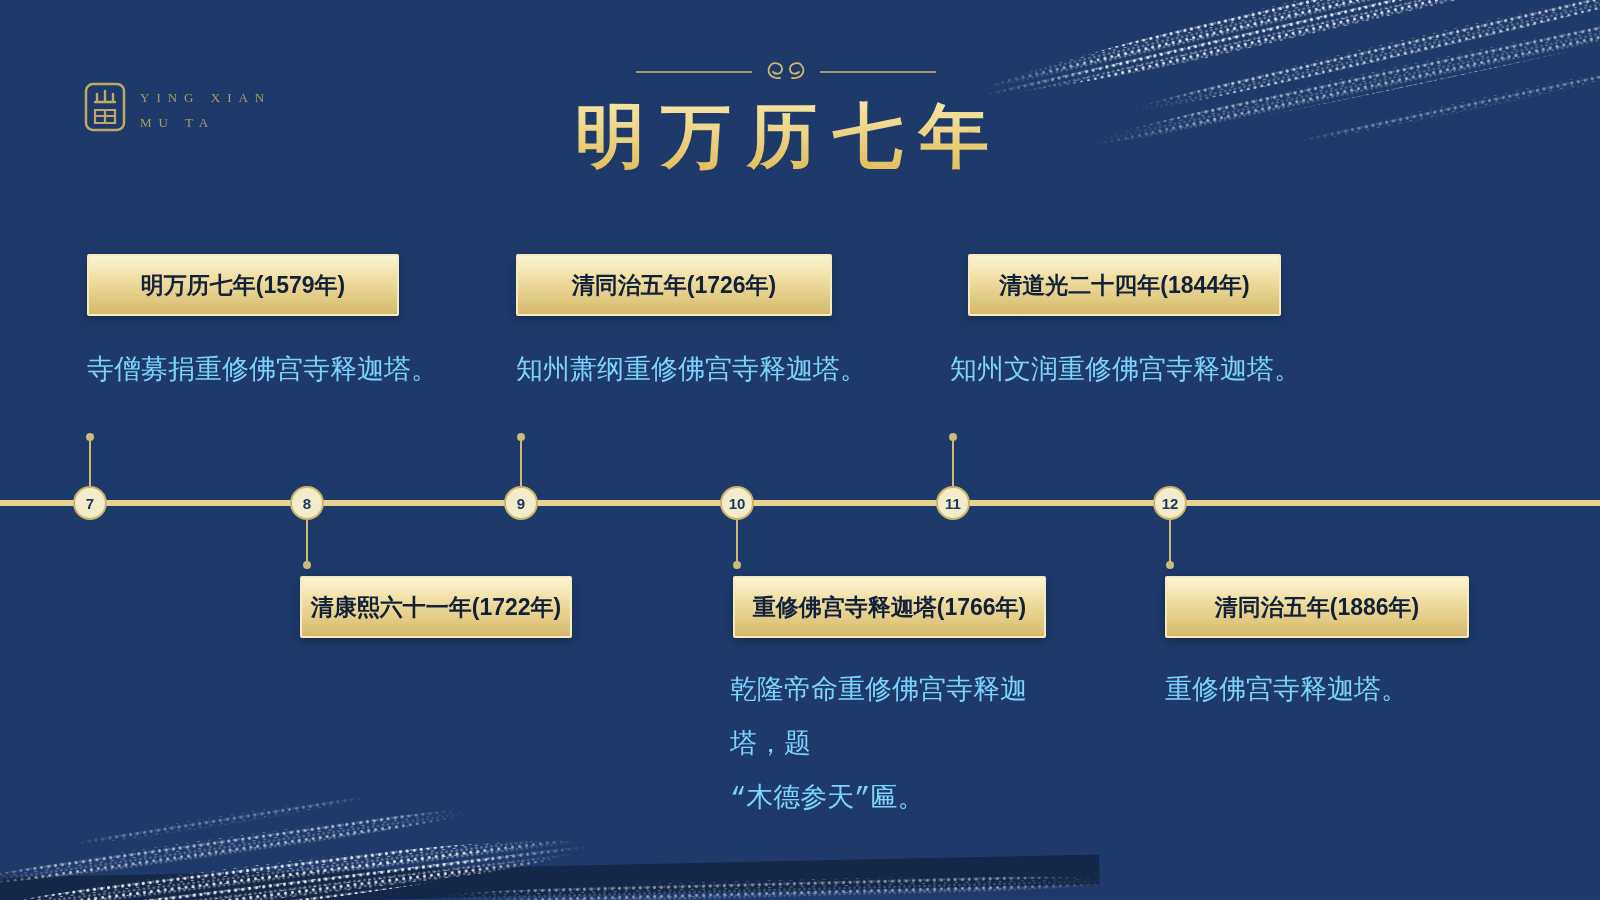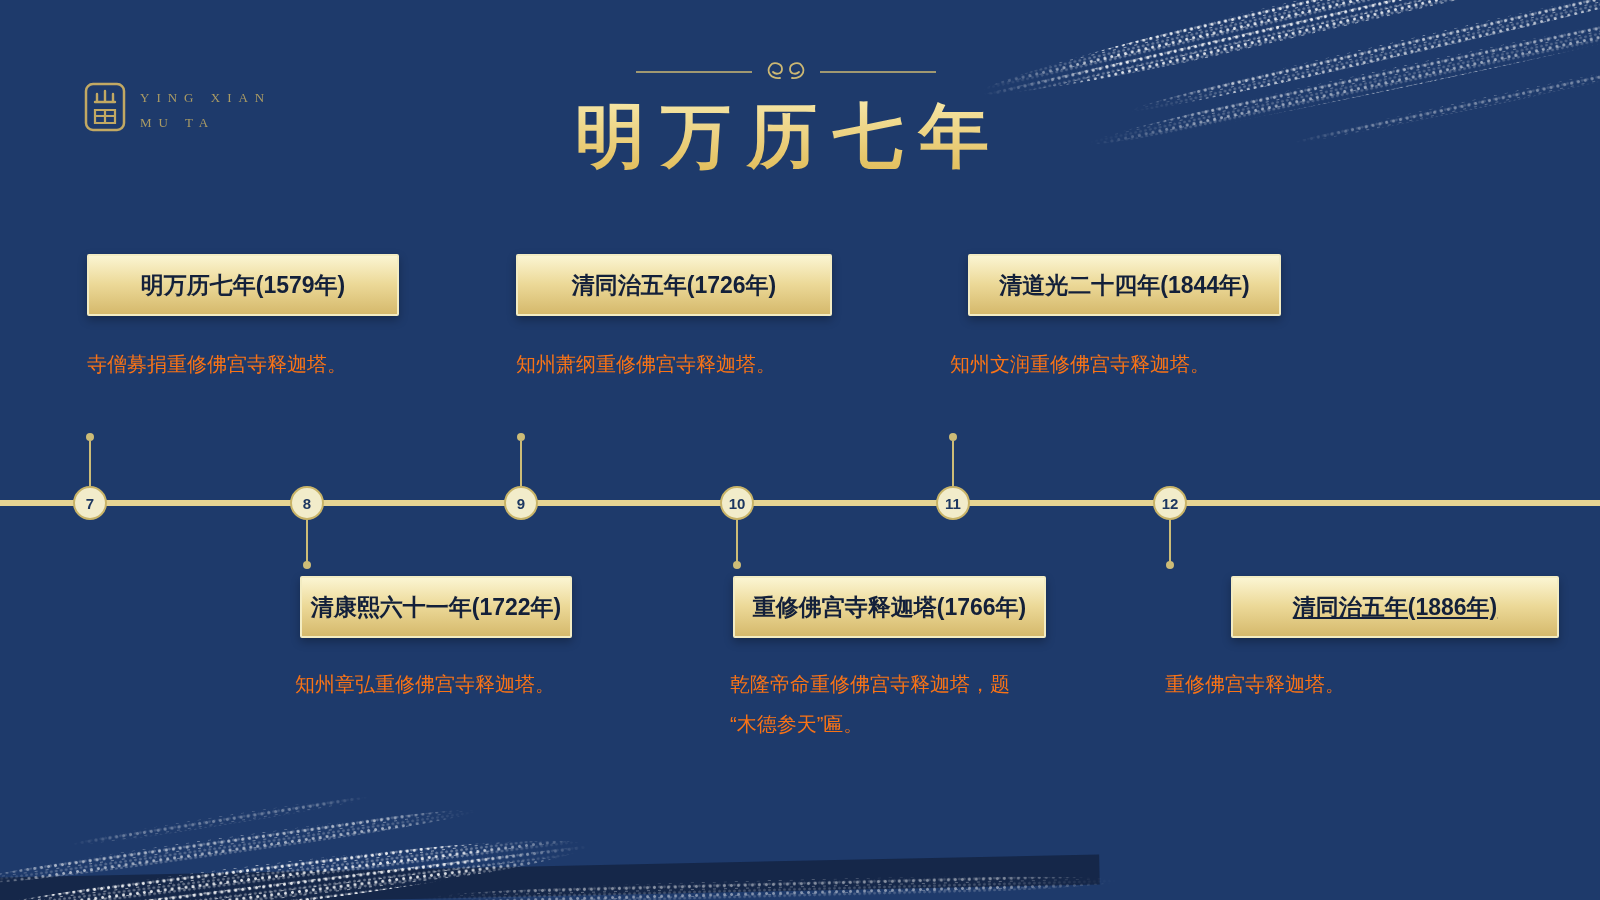--- a/index.html
+++ b/index.html
@@ -64,22 +64,23 @@
   .card{
     position:absolute;height:62px;box-sizing:border-box;
     border-radius:2px;
     background:linear-gradient(180deg,#fbf5d2 0%,#ecd998 48%,#d5b96c 100%);
     border:2px solid #f3ecc2;
     box-shadow:0 4px 10px rgba(0,0,0,.28);
     display:flex;align-items:center;justify-content:center;
     color:#13203a;font-weight:bold;font-size:23px;
   }
   .desc{
-    position:absolute;color:#f97316;font-size:20px;line-height:2.0;
+    position:absolute;color:#7dd3fc;font-size:27px;line-height:2.0;
     white-space:pre-line;
+    font-family:Liberation Mono, monospace;
   }
 </style>
 </head>
 <body>
 
 <div class="slide">
 
   <div>
     <div class="speck" style="right:-150px;top:-14px;width:780px;height:38px;transform:rotate(-13deg);"></div>
     <div class="speck" style="right:-120px;top:36px;width:600px;height:16px;opacity:.8;transform:rotate(-13deg);"></div>
@@ -163,22 +164,21 @@
   <div class="desc" style="left:87px;top:344px;">寺僧募捐重修佛宫寺释迦塔。</div>
   <div class="desc" style="left:516px;top:344px;">知州萧纲重修佛宫寺释迦塔。</div>
   <div class="desc" style="left:950px;top:344px;">知州文润重修佛宫寺释迦塔。</div>
 
   <div class="card" style="left:300px;top:576px;width:272px;">
       <span>清康熙六十一年(1722年)</span>
     </div>
   <div class="card" style="left:733px;top:576px;width:313px;">
       <span>重修佛宫寺释迦塔(1766年)</span>
     </div>
-  <div class="card" style="left:1231px;top:576px;width:328px;text-decoration:underline;">
+  <div class="card" style="left:1165px;top:576px;width:304px;">
       <span>清同治五年(1886年)</span>
     </div>
 
-  <div class="desc" style="left:295px;top:664px;">知州章弘重修佛宫寺释迦塔。</div>
   <div class="desc" style="left:730px;top:664px;width:340px;">乾隆帝命重修佛宫寺释迦塔，题
 “木德参天”匾。</div>
   <div class="desc" style="left:1165px;top:664px;">重修佛宫寺释迦塔。</div>
 
 </div>
 
 </body></html>

